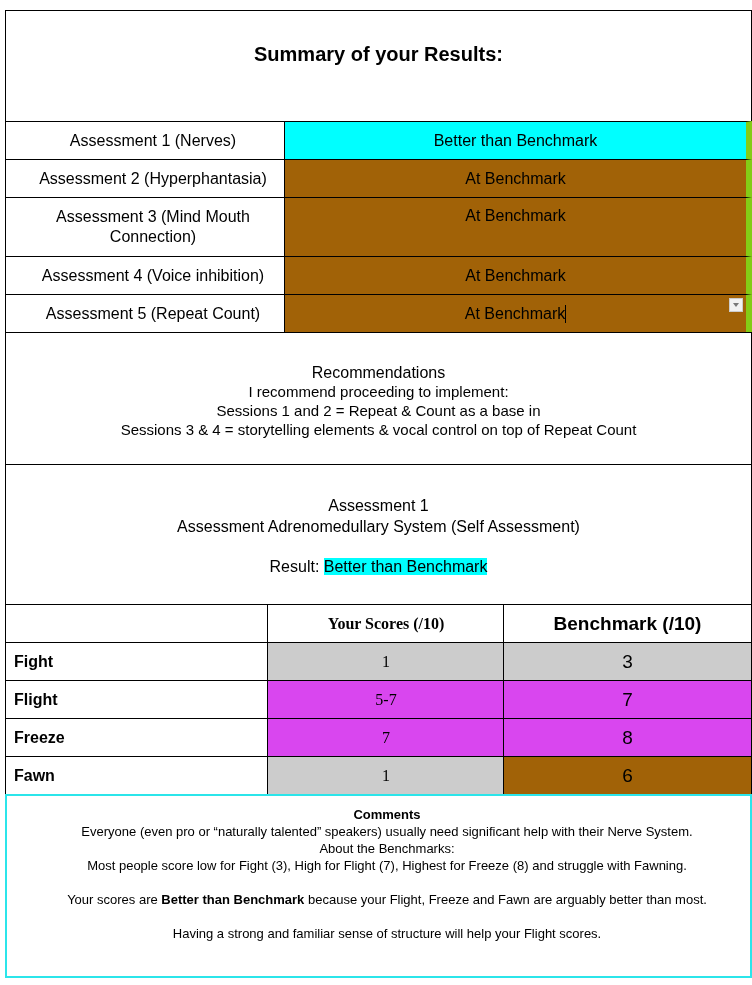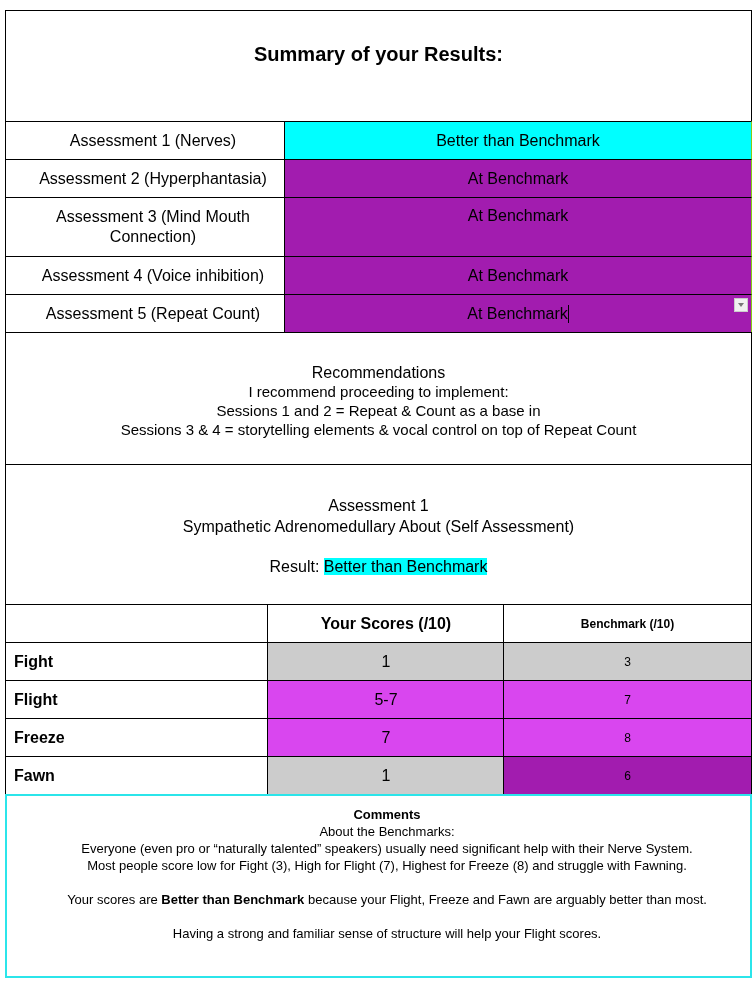--- a/index.html
+++ b/index.html
@@ -2,38 +2,38 @@
 <html><head>
 <meta charset="utf-8">
 <style>
   html, body { margin: 0; padding: 0; background: #ffffff; }
   body { width: 752px; height: 985px; position: relative; overflow: hidden;
          font-family: "Liberation Sans", sans-serif; color: #000; }
   .abs { position: absolute; box-sizing: border-box; }
   .cell { display: flex; align-items: center; justify-content: center; text-align: center; }
   .title-box { left: 5px; top: 10px; width: 747px; height: 111px; border: 1px solid #000; border-bottom: none; }
   .title { font-size: 20px; font-weight: bold; position: absolute; left: 0; right: 0; top: 32px; text-align: center; }
-  .sumrow { left: 5px; width: 747px; border-left: 1px solid #000; border-right: 1px solid #84cc16; border-top: 1px solid #000; }
+  .sumrow { left: 5px; width: 747px; border-left: 1px solid #000; border-right: 6px solid #84cc16; border-top: 1px solid #000; }
   .sumlabel { position: absolute; left: 0; top: 0; bottom: 0; width: 278px; font-size: 16px; line-height: 20px; padding: 0 8px; }
   .sumval { position: absolute; left: 278px; top: 0; bottom: 0; right: 0; border-left: 1px solid #000; font-size: 16px; }
   .sumval.top { align-items: flex-start; padding-top: 9px; }
   .dropdown { position: absolute; right: 3px; top: 3px; width: 14px; height: 14px; background: #f1f1f1; border: 1px solid #ccc; box-sizing: border-box; }
   .dropdown::after { content: ""; position: absolute; left: 3px; top: 4px; border-left: 3px solid transparent; border-right: 3px solid transparent; border-top: 4px solid #777; }
   .caret { display: inline-block; width: 1px; height: 18px; background: #000; vertical-align: middle; margin-left: 0; }
   .section { left: 5px; width: 747px; border: 1px solid #000; border-bottom: none; text-align: center; font-size: 15px; line-height: 19px; }
   .bold { font-weight: normal; font-size: 16px; }
   .hi-cyan { background: #00ffff; }
   .scorerow { left: 5px; width: 747px; border-left: 1px solid #000; border-right: 1px solid #000; border-top: 1px solid #000; height: 39px; }
   .sc0 { position: absolute; left: 0; top: 0; bottom: 0; width: 261px; font-size: 16px; font-weight: bold; padding-left: 8px; display: flex; align-items: center; }
-  .sc1 { position: absolute; left: 261px; top: 0; bottom: 0; width: 236px; border-left: 1px solid #000; font-size: 16px; }
-  .sc2 { position: absolute; left: 497px; top: 0; bottom: 0; right: 0; border-left: 1px solid #000; font-size: 12px; }
+  .sc1 { position: absolute; left: 261px; top: 0; bottom: 0; width: 236px; border-left: 1px solid #000; font-size: 16px; font-family: Liberation Serif, serif; }
+  .sc2 { position: absolute; left: 497px; top: 0; bottom: 0; right: 0; border-left: 1px solid #000; font-size: 19px; }
   .hdr { font-weight: bold; }
   .gray { background: #cccccc; }
   .red { background: #d946ef; }
-  .yellow { background: #a21caf; }
+  .yellow { background: #a16207; }
   .cyan { background: #00ffff; }
   .comments { left: 5px; top: 794px; width: 747px; height: 184px; border: 2px solid #2be5ea; text-align: center; font-size: 13px; line-height: 17px; padding-top: 10px; padding-left: 17px; }
 </style>
 </head>
 <body>
 
 <div class="abs title-box">
   <div class="title">Summary of your Results:</div>
 </div>
 
@@ -66,21 +66,21 @@
 
 <div class="abs section" style="top:332px;height:132px;padding-top:30px;">
   <div class="bold">Recommendations</div>
   <div>I recommend proceeding to implement:</div>
   <div>Sessions 1 and 2 = Repeat &amp; Count as a base in</div>
   <div>Sessions 3 &amp; 4 = storytelling elements &amp; vocal control on top of Repeat Count</div>
 </div>
 
 <div class="abs section" style="top:464px;height:140px;padding-top:30px;font-size:16px;line-height:21px;">
   <div class="bold">Assessment 1</div>
-  <div>Sympathetic Adrenomedullary About (Self Assessment)</div>
+  <div>Assessment Adrenomedullary System (Self Assessment)</div>
   <div style="margin-top:19px;">
     <span class="bold">Result:</span>
     <span class="hi-cyan">Better than Benchmark</span>
   </div>
 </div>
 
 <div>
   <div class="abs scorerow" style="top:604px;">
     <div class="sc0"></div>
     <div class="sc1 cell hdr">Your Scores (/10)</div>
@@ -103,20 +103,20 @@
   </div>
   <div class="abs scorerow" style="top:756px;height:38px;">
     <div class="sc0">Fawn</div>
     <div class="sc1 cell gray">1</div>
     <div class="sc2 cell yellow">6</div>
   </div>
 </div>
 
 <div class="abs comments">
   <div style="font-weight:bold;">Comments</div>
+  <div>Everyone (even pro or “naturally talented” speakers) usually need significant help with their Nerve System.</div>
   <div>About the Benchmarks:</div>
-  <div>Everyone (even pro or “naturally talented” speakers) usually need significant help with their Nerve System.</div>
   <div>Most people score low for Fight (3), High for Flight (7), Highest for Freeze (8) and struggle with Fawning.</div>
   <div style="margin-top:17px;text-align:center;">
     <span>Your scores are </span><b>Better than Benchmark</b><span> because your Flight, Freeze and Fawn are arguably better than most.</span>
   </div>
   <div style="margin-top:17px;">Having a strong and familiar sense of structure will help your Flight scores.</div>
 </div>
 
 </body></html>

